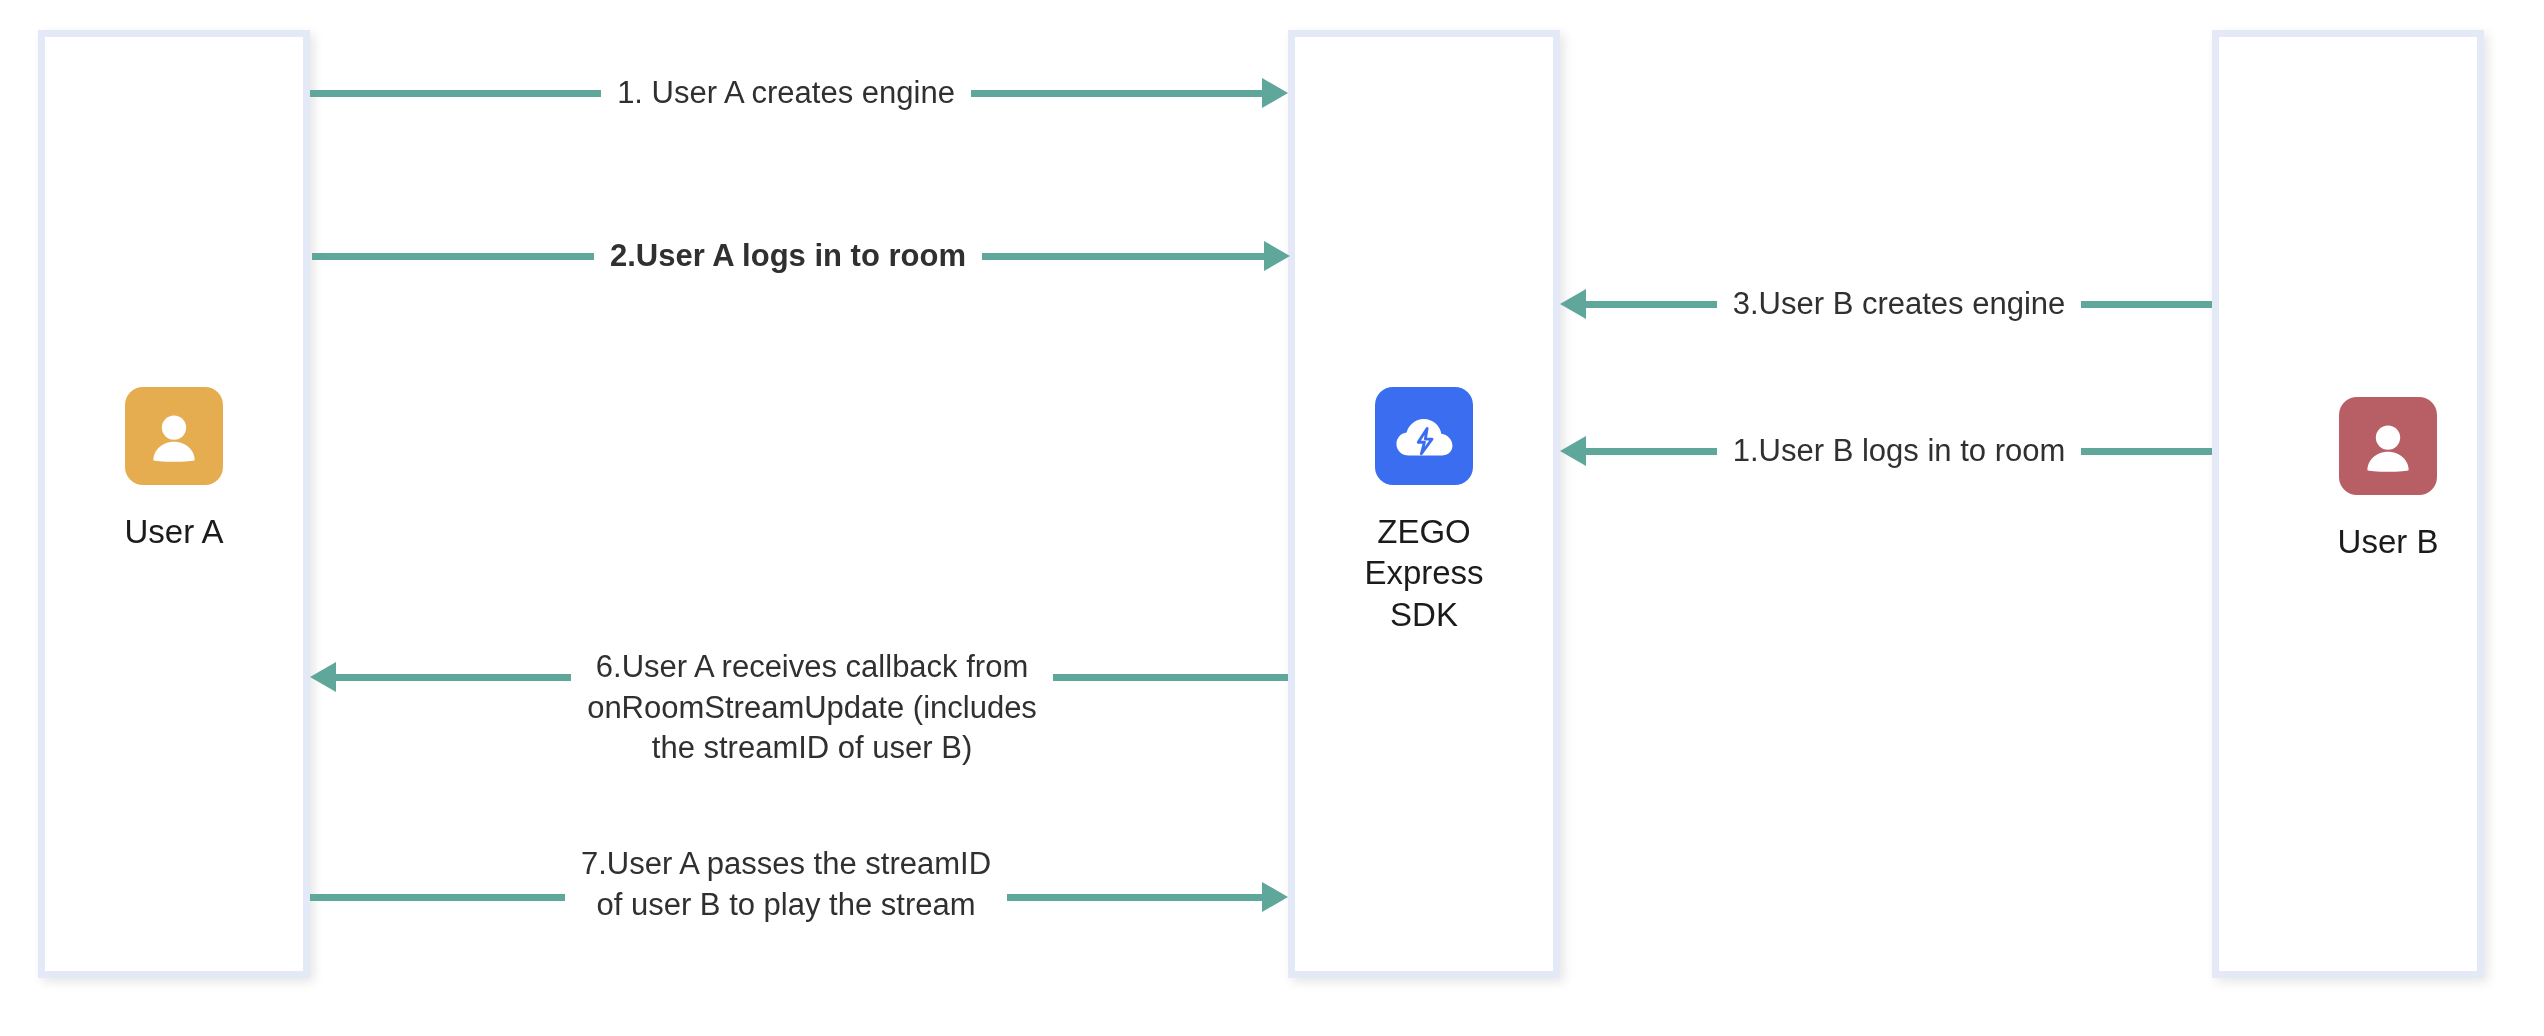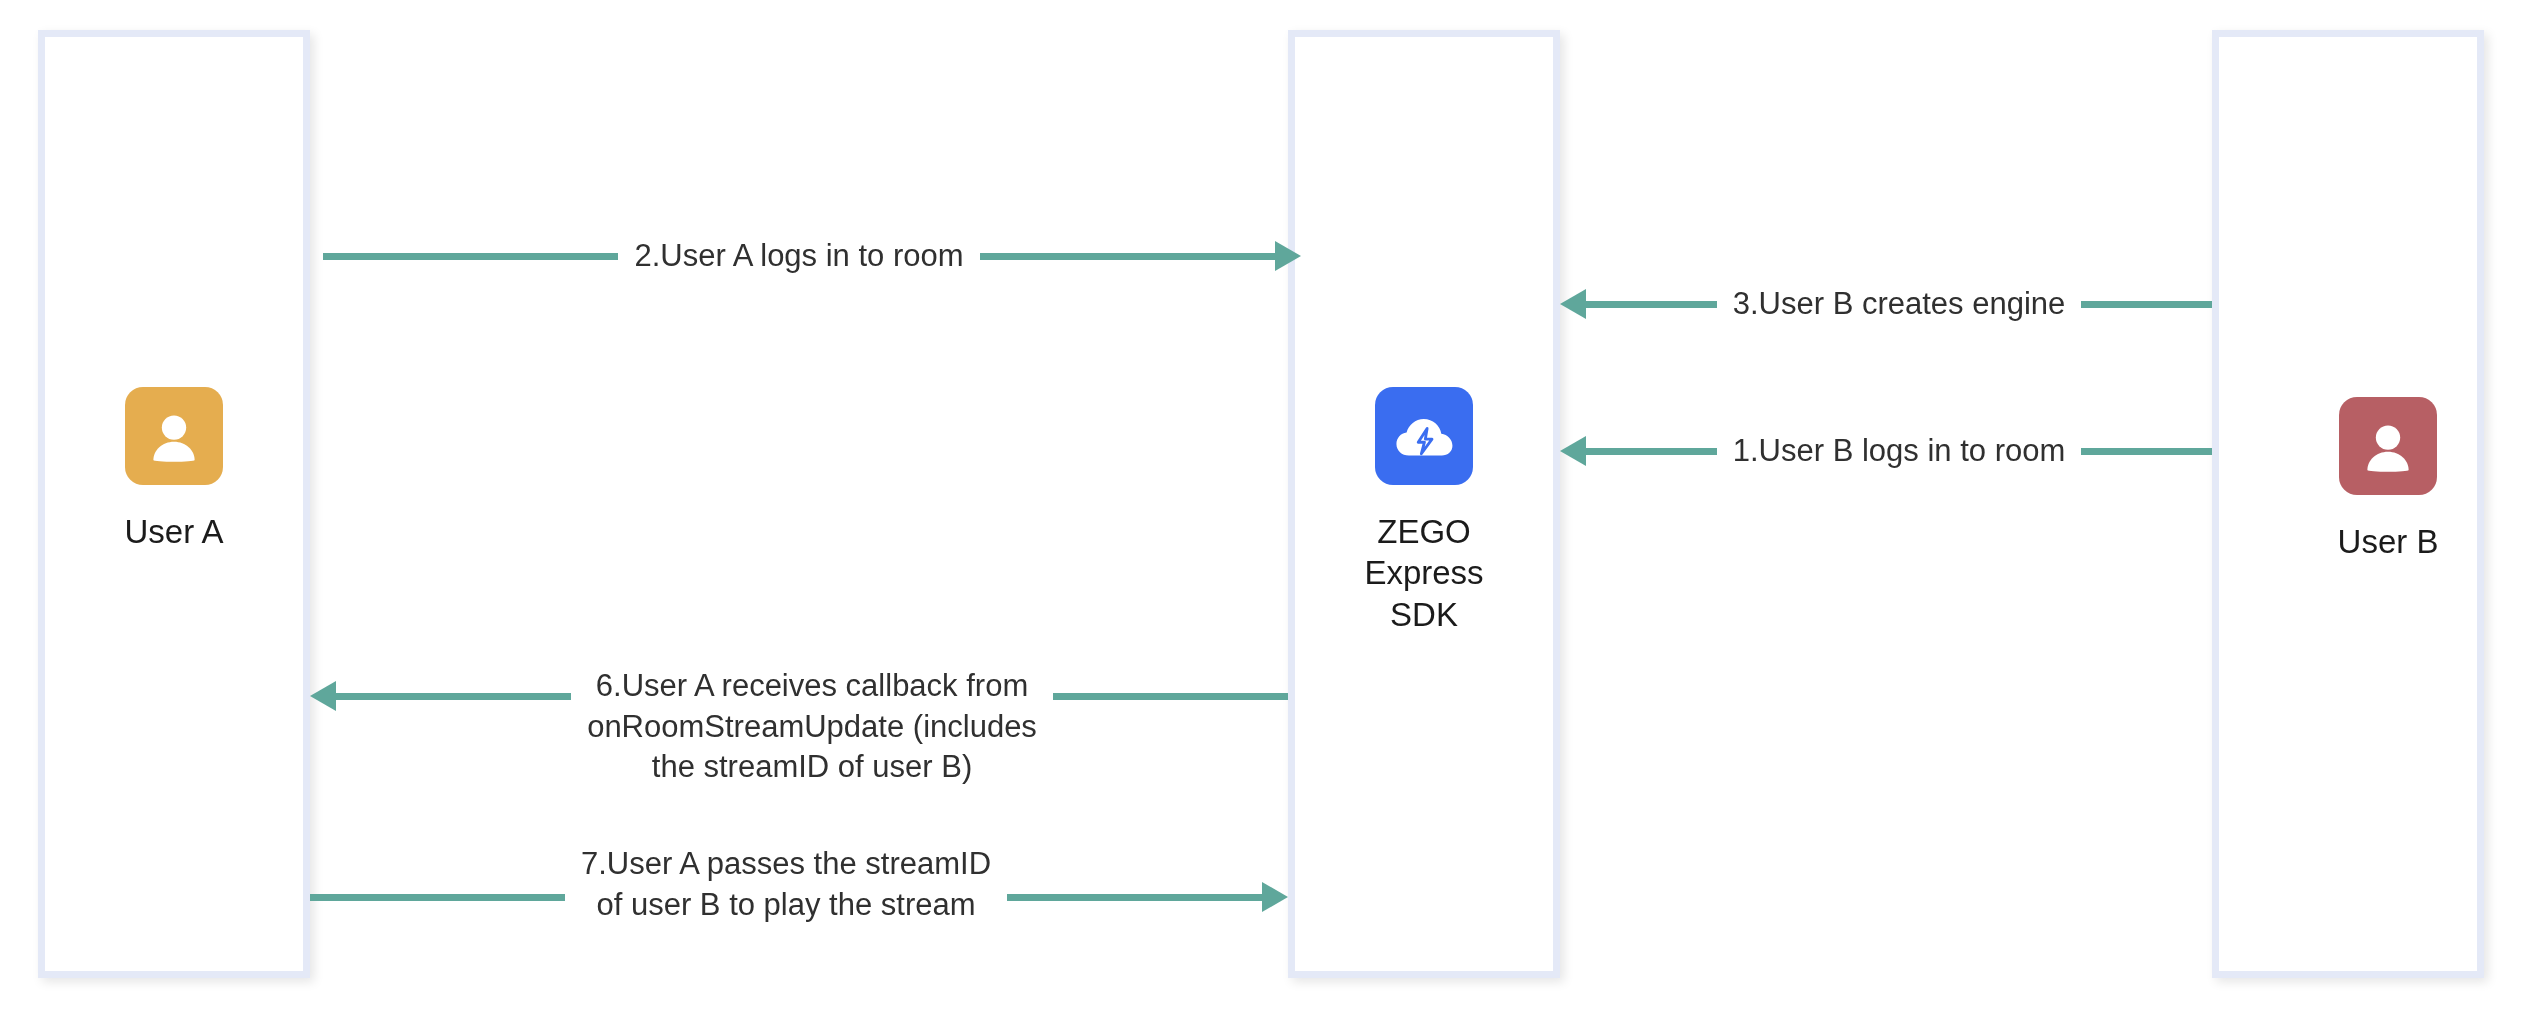--- a/index.html
+++ b/index.html
@@ -137,22 +137,28 @@
           <svg width="60" height="60" viewBox="0 0 64 64" aria-hidden="true">
             <circle cx="32" cy="23" r="13" fill="#ffffff"></circle>
             <path d="M32 38c-12.5 0-22 9.2-22 19.5 0 2.5 44 2.5 44 0C54 47.2 44.5 38 32 38z" fill="#ffffff"></path>
           </svg>
         </span>
       </div>
       <div class="actor-label">User B</div>
     </div>
   </div>
 
+  <div class="msg" style="left:310px; top:62px; width:978px; height:62px;">
+    <div class="msg-seg"></div>
+    <div class="msg-text">1. User A creates engine</div>
+    <div class="msg-seg"></div>
+    <div class="arrow-head right"></div>
+  </div>
 
-  <div class="msg" style="left:323px; top:225px; width:978px; height:62px;">
+  <div class="msg" style="left:312px; top:225px; width:978px; height:62px;font-weight:bold;">
     <div class="msg-seg"></div>
     <div class="msg-text">2.User A logs in to room</div>
     <div class="msg-seg"></div>
     <div class="arrow-head right"></div>
   </div>
 
   <div class="msg" style="left:1560px; top:273px; width:652px; height:62px;">
     <div class="arrow-head left"></div>
     <div class="msg-seg"></div>
     <div class="msg-text">3.User B creates engine</div>
@@ -160,21 +166,21 @@
   </div>
 
   <div class="msg" style="left:1560px; top:420px; width:652px; height:62px;">
     <div class="arrow-head left"></div>
     <div class="msg-seg"></div>
     <div class="msg-text">1.User B logs in to room</div>
     <div class="msg-seg"></div>
   </div>
 
 
-  <div class="msg" style="left:310px; top:657px; width:978px; height:140px;">
+  <div class="msg" style="left:310px; top:638px; width:978px; height:140px;">
     <div class="arrow-head left" style="align-self:flex-start; margin-top:24px;"></div>
     <div class="msg-seg" style="align-self:flex-start; margin-top:36px;"></div>
     <div class="msg-text">6.User A receives callback from
 onRoomStreamUpdate (includes
 the streamID of user B)</div>
     <div class="msg-seg" style="align-self:flex-start; margin-top:36px;"></div>
   </div>
 
   <div class="msg" style="left:310px; top:830px; width:978px; height:110px;">
     <div class="msg-seg" style="align-self:flex-start; margin-top:64px;"></div>

